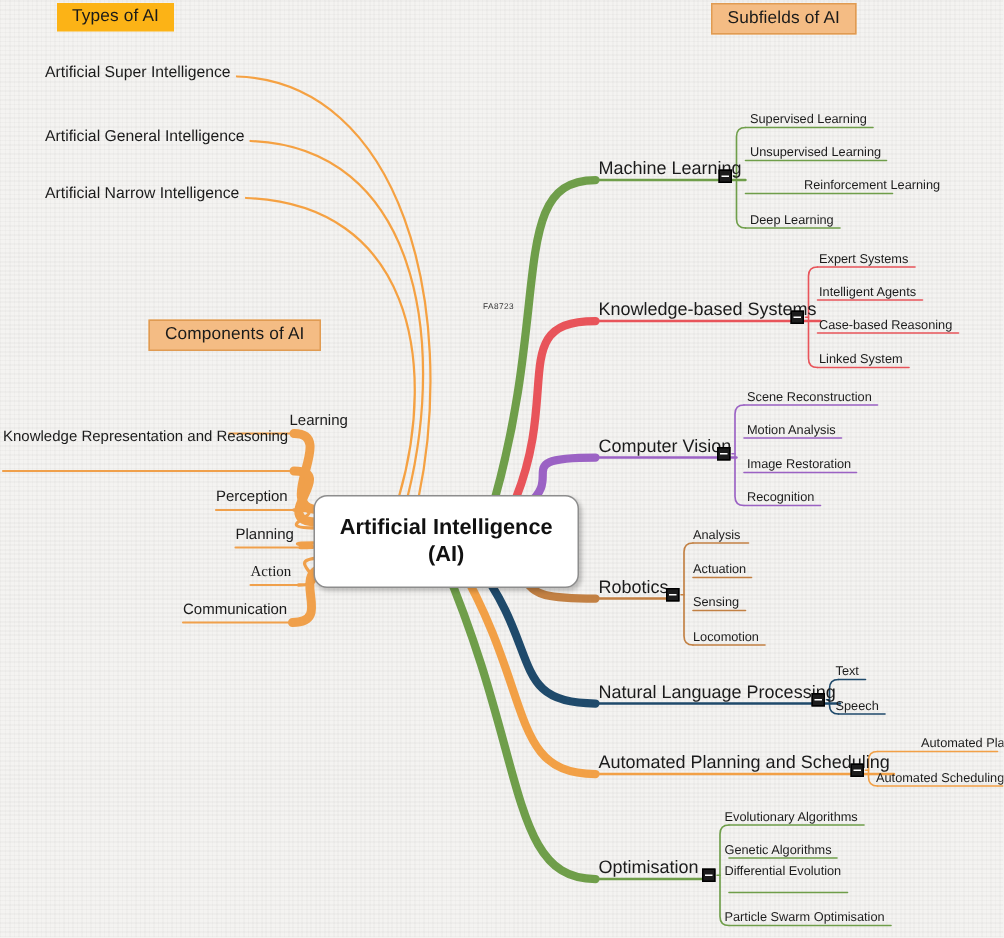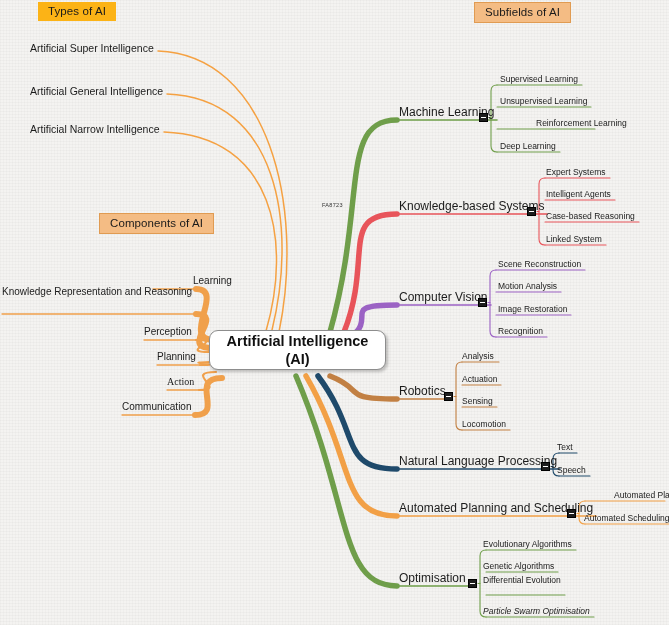--- a/index.html
+++ b/index.html
@@ -48,21 +48,21 @@
     position:absolute;
     font-size:5.5px;
     color:#333;
     letter-spacing:.3px;
     white-space:nowrap;
   }
 
   .center {
     position:absolute;
     left:209px; top:330px;
-    width:177px; height:40px;
+    width:177px; height:62px;
     background:#ffffff;
     border:1.5px solid #8d8d8d;
     border-radius:9px;
     box-shadow:1.5px 2px 3px rgba(0,0,0,0.22);
     display:flex; flex-direction:column;
     align-items:center; justify-content:center;
     font-size:14.5px; font-weight:bold; color:#111;
     line-height:1.25;
     text-align:center;
   }
@@ -208,16 +208,16 @@
       <div class="node leaf-label" style="left:557px; top:466px;">Speech</div>
       <div class="node trunk-label" style="left:399px; top:502px;">Automated Planning and Scheduling</div>
       <div class="toggle" style="left:567px; top:509px;"></div>
       <div class="node leaf-label" style="left:584px; top:491px;margin-left:30px;">Automated Planning</div>
       <div class="node leaf-label" style="left:584px; top:514px;">Automated Scheduling</div>
       <div class="node trunk-label" style="left:399px; top:572px;">Optimisation</div>
       <div class="toggle" style="left:468px; top:579px;"></div>
       <div class="node leaf-label" style="left:483px; top:540px;">Evolutionary Algorithms</div>
       <div class="node leaf-label" style="left:483px; top:562px;">Genetic Algorithms</div>
       <div class="node leaf-label" style="left:483px; top:576px;">Differential Evolution</div>
-      <div class="node leaf-label" style="left:483px; top:607px;font-style:italic;">Particle Swarm Optimisation</div>
+      <div class="node leaf-label" style="left:483px; top:607px;">Particle Swarm Optimisation</div>
     </div>
 
 </div>
 
 </body></html>

